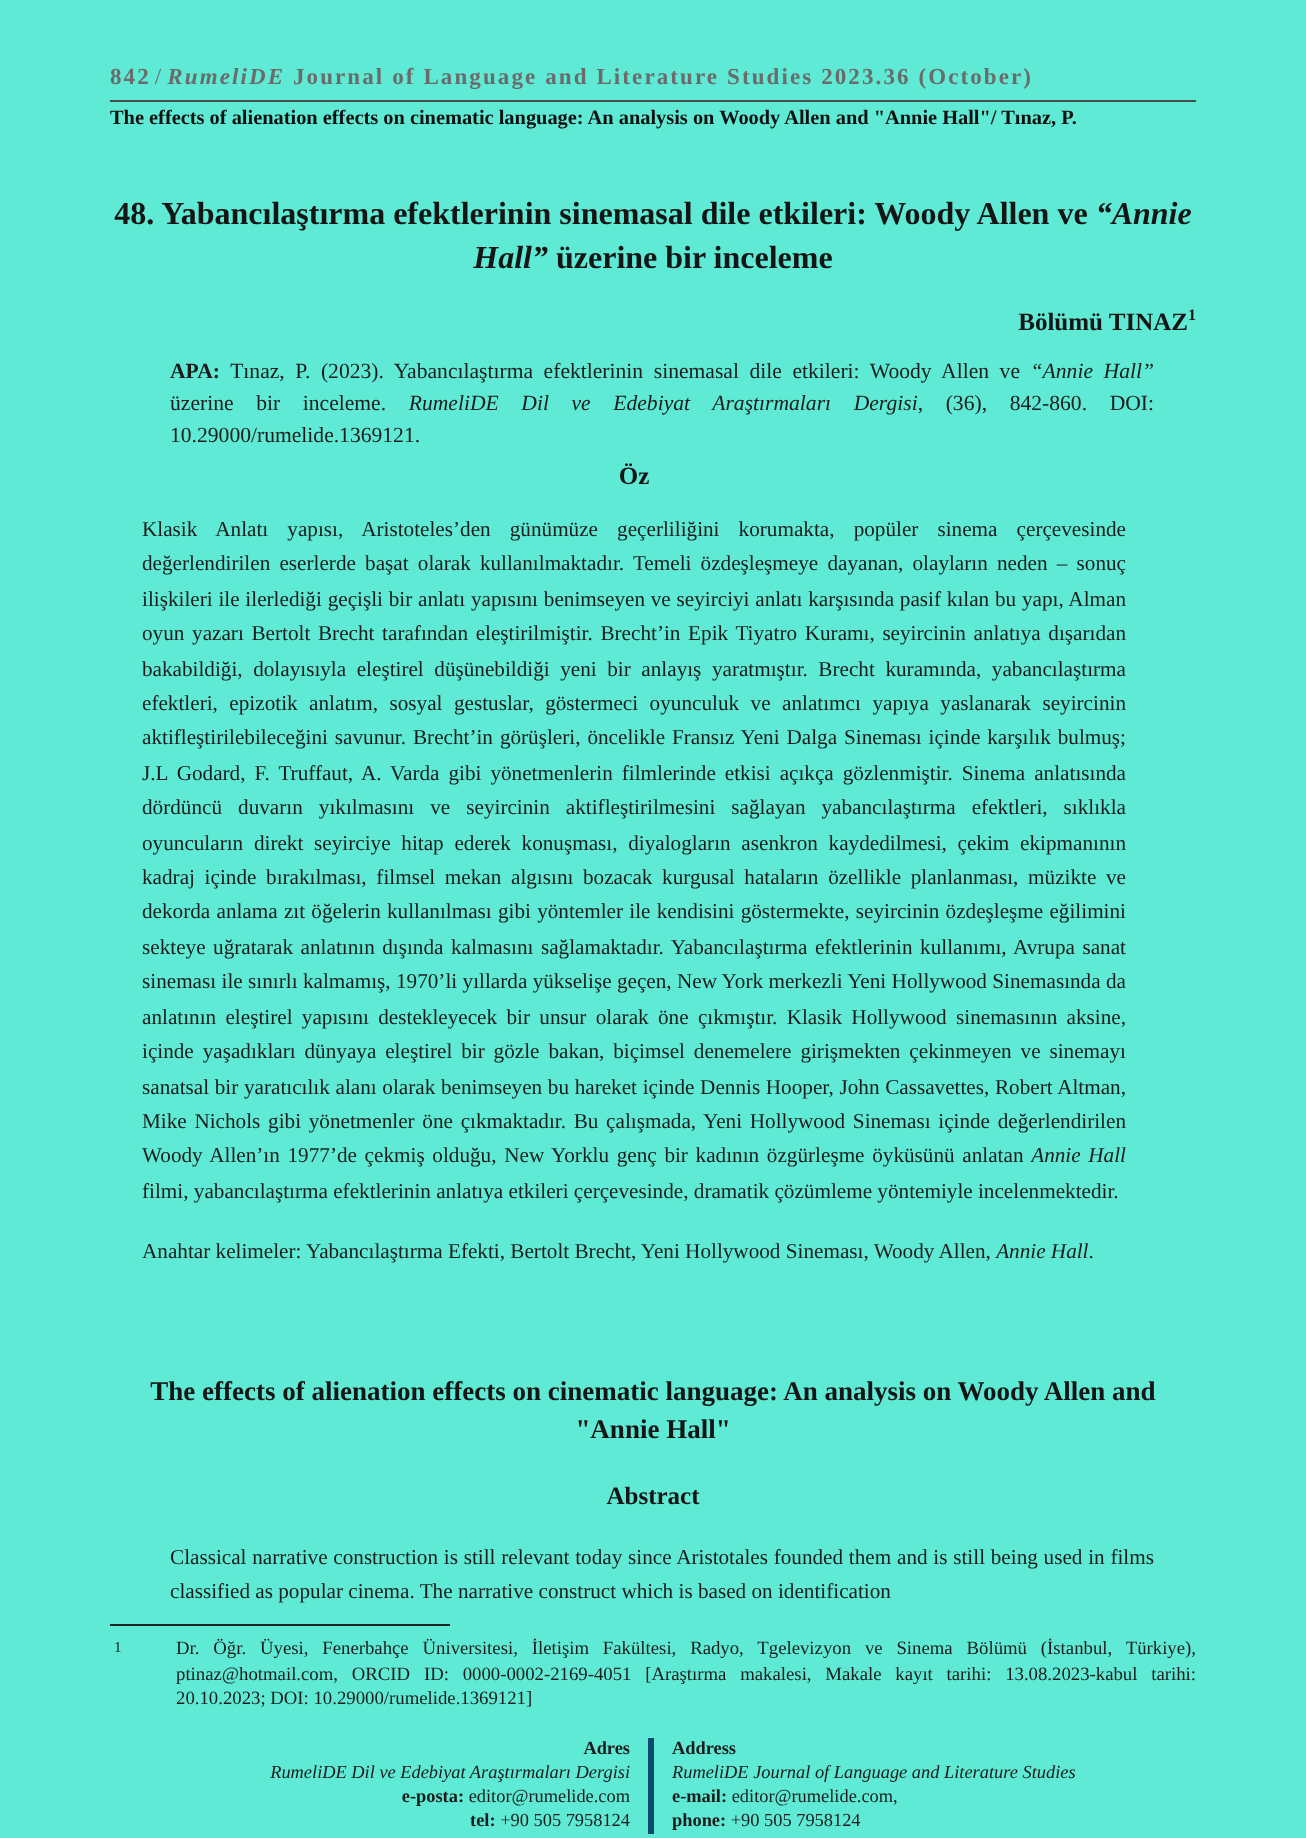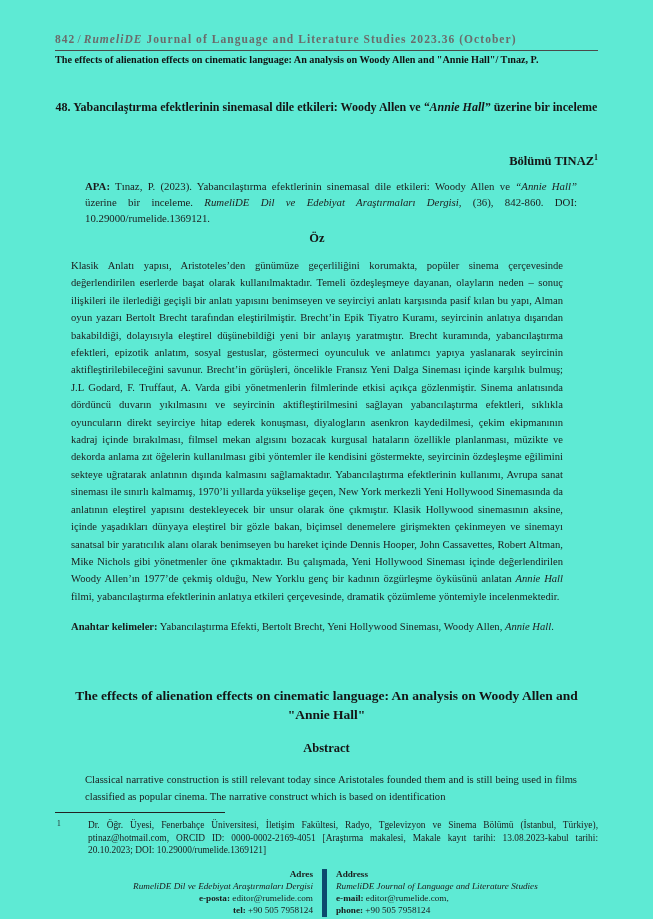--- a/index.html
+++ b/index.html
@@ -24,21 +24,21 @@
   .header-line1 .slash { font-weight: normal; padding: 0 2px; }
   .header-line1 .jrnl-italic { font-style: italic; }
   .header-line2 {
     font-size: 10.2px; font-weight: bold; color: #111;
     margin-top: 3px; white-space: nowrap;
   }
 
   
   .title-tr {
     position: absolute; top: 97px; left: 55px; width: 543px;
-    text-align: center; font-weight: bold; font-size: 12px; line-height: 21.5px;
+    text-align: center; font-weight: bold; font-size: 16px; line-height: 21.5px;
     color: #151515;
   }
   .title-tr .it { font-style: italic; }
 
   
   .author {
     position: absolute; top: 153px; left: 55px; width: 543px;
     text-align: right; font-weight: bold; font-size: 12.5px; color: #151515;
   }
   .author sup { font-size: 8px; }
@@ -58,21 +58,21 @@
   }
   .oz-para {
     margin-top: 11px;
     font-size: 10.6px; line-height: 17.4px; text-align: justify; color: #1c1c1c;
   }
   .oz-para .it, .kw-para .it { font-style: italic; }
   .kw-para {
     margin-top: 13px;
     font-size: 10.6px; line-height: 17.4px; text-align: justify; color: #1c1c1c;
   }
-  .kw-para .b { font-weight: bold; }
+  .kw-para .b { font-weight: normal; }
 
   
   .en-section { position: absolute; top: 686px; left: 55px; width: 543px; }
   .title-en {
     text-align: center; font-weight: bold; font-size: 13.5px; line-height: 19px;
     color: #151515;
   }
   .abstract-heading {
     text-align: center; font-weight: bold; font-size: 12.5px; margin-top: 17px;
     color: #151515;
@@ -94,21 +94,21 @@
     font-size: 9.4px; line-height: 12.6px; text-align: justify; color: #1c1c1c;
   }
 
   
   .footer {
     position: absolute; top: 869px; left: 0; width: 653px;
     display: flex; font-size: 9.2px; line-height: 11.9px; color: #1c1c1c;
   }
   .footer-left {
     flex: 0 0 327px; text-align: right; padding-right: 9px;
-    border-right: 5px solid #0c4a6e;
+    border-right: 3px solid #0c4a6e;
   }
   .footer-right { flex: 1; text-align: left; padding-left: 9px; }
   .footer .b { font-weight: bold; }
   .footer .it { font-style: italic; }
 </style>
 </head>
 <body>
 
 <div class="page">
 

